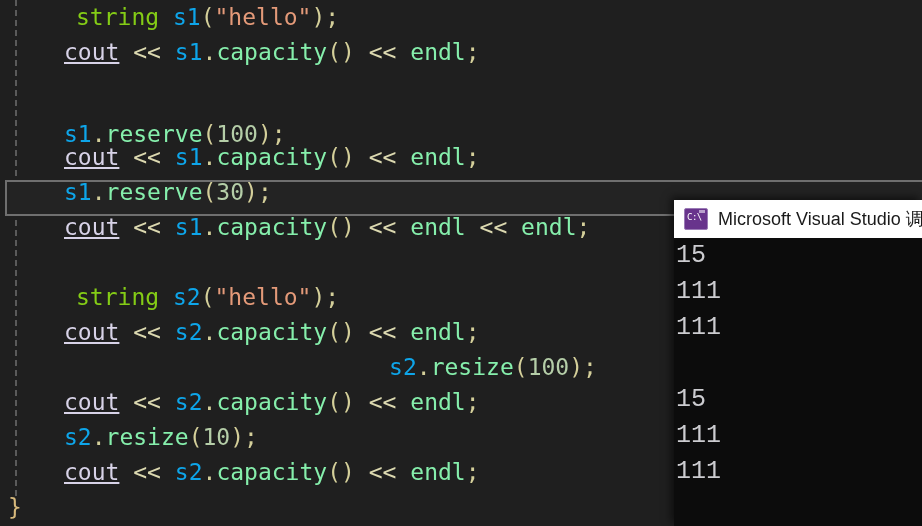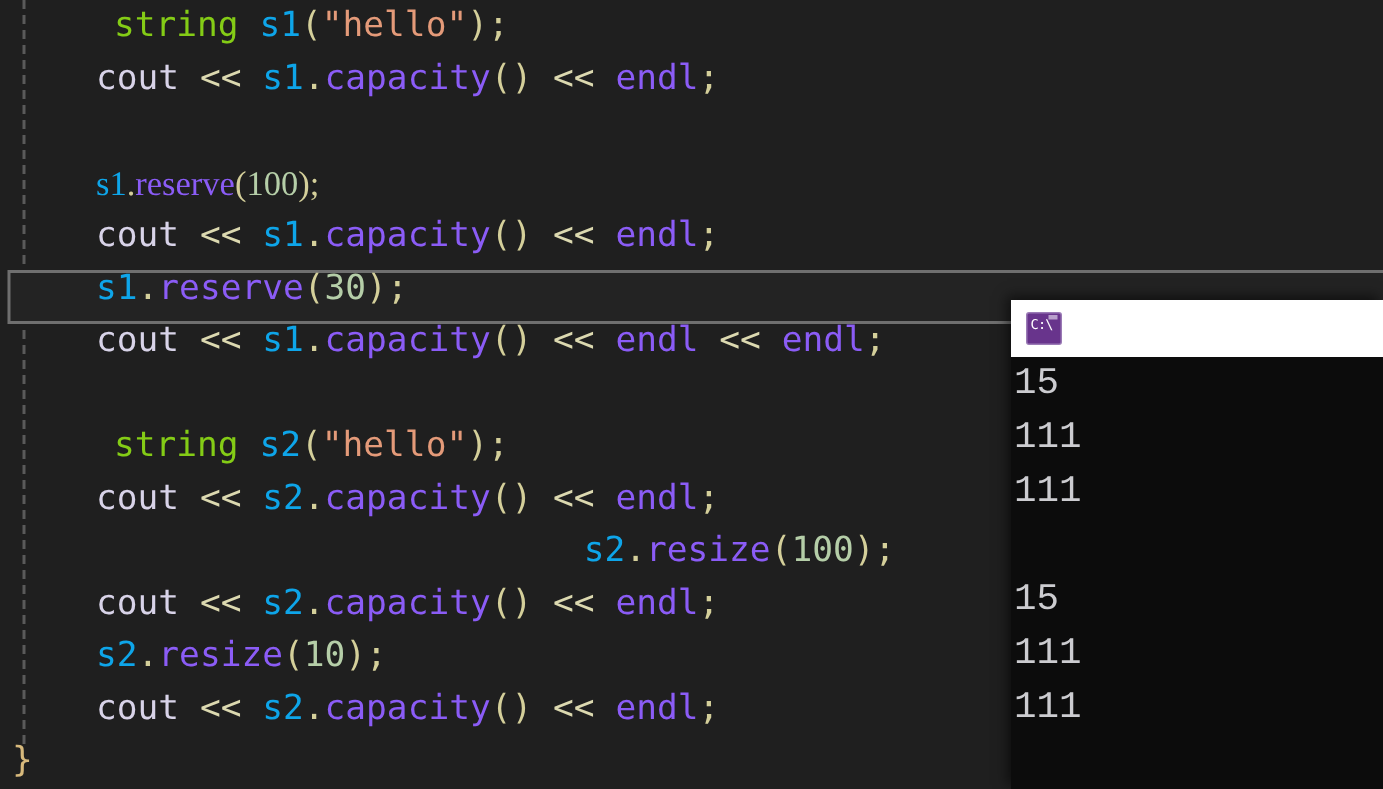--- a/index.html
+++ b/index.html
@@ -58,22 +58,22 @@
     border: 2px solid #6f6f6f;
     box-sizing: border-box;
     background: #232323;
   }
 
   
   .t-type    { color: #84cc16; margin-left: 12px; }
   .t-var     { color: #0ea5e9; }
   .t-punct   { color: #d4cf9a; }
   .t-str     { color: #e49a79; }
-  .t-method  { color: #8b5cf6; }
-  .t-stream  { color: #d8d3e8; }
+  .t-method  { color: #86efac; }
+  .t-stream  { color: #d8d3e8; text-decoration: underline; }
   .t-num     { color: #b5cea8; }
   .t-op      { color: #dcd9b0; }
   .t-semi    { color: #d4cf9a; }
   .t-brace   { color: #d7b97c; }
 
   
   #console-window {
     position: absolute;
     left: 674px;
     top: 200px;
@@ -147,38 +147,39 @@
 
 <div id="screen">
 
   <div id="editor">
     <div class="indent-guide"></div>
     <div class="current-line-box"></div>
     <div id="code-lines">
         <div class="code-line" style="top: 0px;"><span class="txt"><span class="t-type">string</span><span class="t-plain"> </span><span class="t-var">s1</span><span class="t-punct">(</span><span class="t-str">"hello"</span><span class="t-punct">)</span><span class="t-semi">;</span></span></div>
         <div class="code-line" style="top: 35px;"><span class="txt"><span class="t-stream">cout</span><span class="t-plain"> </span><span class="t-op">&lt;&lt;</span><span class="t-plain"> </span><span class="t-var">s1</span><span class="t-punct">.</span><span class="t-method">capacity</span><span class="t-punct">()</span><span class="t-plain"> </span><span class="t-op">&lt;&lt;</span><span class="t-plain"> </span><span class="t-method">endl</span><span class="t-semi">;</span></span></div>
         <div class="code-line" style="top: 70px;"><span class="txt"></span></div>
-        <div class="code-line" style="top: 105px; font-family: Liberation Serif, serif;"><span class="txt"><span class="t-var">s1</span><span class="t-punct">.</span><span class="t-method">reserve</span><span class="t-punct">(</span><span class="t-num">100</span><span class="t-punct">)</span><span class="t-semi">;</span></span></div>
+        <div class="code-line" style="top: 117px;"><span class="txt"><span class="t-var">s1</span><span class="t-punct">.</span><span class="t-method">reserve</span><span class="t-punct">(</span><span class="t-num">100</span><span class="t-punct">)</span><span class="t-semi">;</span></span></div>
         <div class="code-line" style="top: 140px;"><span class="txt"><span class="t-stream">cout</span><span class="t-plain"> </span><span class="t-op">&lt;&lt;</span><span class="t-plain"> </span><span class="t-var">s1</span><span class="t-punct">.</span><span class="t-method">capacity</span><span class="t-punct">()</span><span class="t-plain"> </span><span class="t-op">&lt;&lt;</span><span class="t-plain"> </span><span class="t-method">endl</span><span class="t-semi">;</span></span></div>
         <div class="code-line" style="top: 175px;"><span class="txt"><span class="t-var">s1</span><span class="t-punct">.</span><span class="t-method">reserve</span><span class="t-punct">(</span><span class="t-num">30</span><span class="t-punct">)</span><span class="t-semi">;</span></span></div>
         <div class="code-line" style="top: 210px;"><span class="txt"><span class="t-stream">cout</span><span class="t-plain"> </span><span class="t-op">&lt;&lt;</span><span class="t-plain"> </span><span class="t-var">s1</span><span class="t-punct">.</span><span class="t-method">capacity</span><span class="t-punct">()</span><span class="t-plain"> </span><span class="t-op">&lt;&lt;</span><span class="t-plain"> </span><span class="t-method">endl</span><span class="t-plain"> </span><span class="t-op">&lt;&lt;</span><span class="t-plain"> </span><span class="t-method">endl</span><span class="t-semi">;</span></span></div>
         <div class="code-line" style="top: 245px;"><span class="txt"></span></div>
         <div class="code-line" style="top: 280px;"><span class="txt"><span class="t-type">string</span><span class="t-plain"> </span><span class="t-var">s2</span><span class="t-punct">(</span><span class="t-str">"hello"</span><span class="t-punct">)</span><span class="t-semi">;</span></span></div>
         <div class="code-line" style="top: 315px;"><span class="txt"><span class="t-stream">cout</span><span class="t-plain"> </span><span class="t-op">&lt;&lt;</span><span class="t-plain"> </span><span class="t-var">s2</span><span class="t-punct">.</span><span class="t-method">capacity</span><span class="t-punct">()</span><span class="t-plain"> </span><span class="t-op">&lt;&lt;</span><span class="t-plain"> </span><span class="t-method">endl</span><span class="t-semi">;</span></span></div>
         <div class="code-line" style="top: 350px; text-align: center;"><span class="txt"><span class="t-var">s2</span><span class="t-punct">.</span><span class="t-method">resize</span><span class="t-punct">(</span><span class="t-num">100</span><span class="t-punct">)</span><span class="t-semi">;</span></span></div>
         <div class="code-line" style="top: 385px;"><span class="txt"><span class="t-stream">cout</span><span class="t-plain"> </span><span class="t-op">&lt;&lt;</span><span class="t-plain"> </span><span class="t-var">s2</span><span class="t-punct">.</span><span class="t-method">capacity</span><span class="t-punct">()</span><span class="t-plain"> </span><span class="t-op">&lt;&lt;</span><span class="t-plain"> </span><span class="t-method">endl</span><span class="t-semi">;</span></span></div>
         <div class="code-line" style="top: 420px;"><span class="txt"><span class="t-var">s2</span><span class="t-punct">.</span><span class="t-method">resize</span><span class="t-punct">(</span><span class="t-num">10</span><span class="t-punct">)</span><span class="t-semi">;</span></span></div>
         <div class="code-line" style="top: 455px;"><span class="txt"><span class="t-stream">cout</span><span class="t-plain"> </span><span class="t-op">&lt;&lt;</span><span class="t-plain"> </span><span class="t-var">s2</span><span class="t-punct">.</span><span class="t-method">capacity</span><span class="t-punct">()</span><span class="t-plain"> </span><span class="t-op">&lt;&lt;</span><span class="t-plain"> </span><span class="t-method">endl</span><span class="t-semi">;</span></span></div>
         <div class="code-line brace" style="top: 490px;"><span class="txt"><span class="t-brace">}</span></span></div>
       </div>
   </div>
 
   <div id="console-window">
     <div id="console-titlebar">
       <div id="console-icon"></div>
+      <div id="console-title-text">Microsoft Visual Studio 调</div>
     </div>
     <div id="console-body">
         <div class="console-line">15</div>
         <div class="console-line">111</div>
         <div class="console-line">111</div>
         <div class="console-line"></div>
         <div class="console-line">15</div>
         <div class="console-line">111</div>
         <div class="console-line">111</div>
         <div class="console-line"></div>

